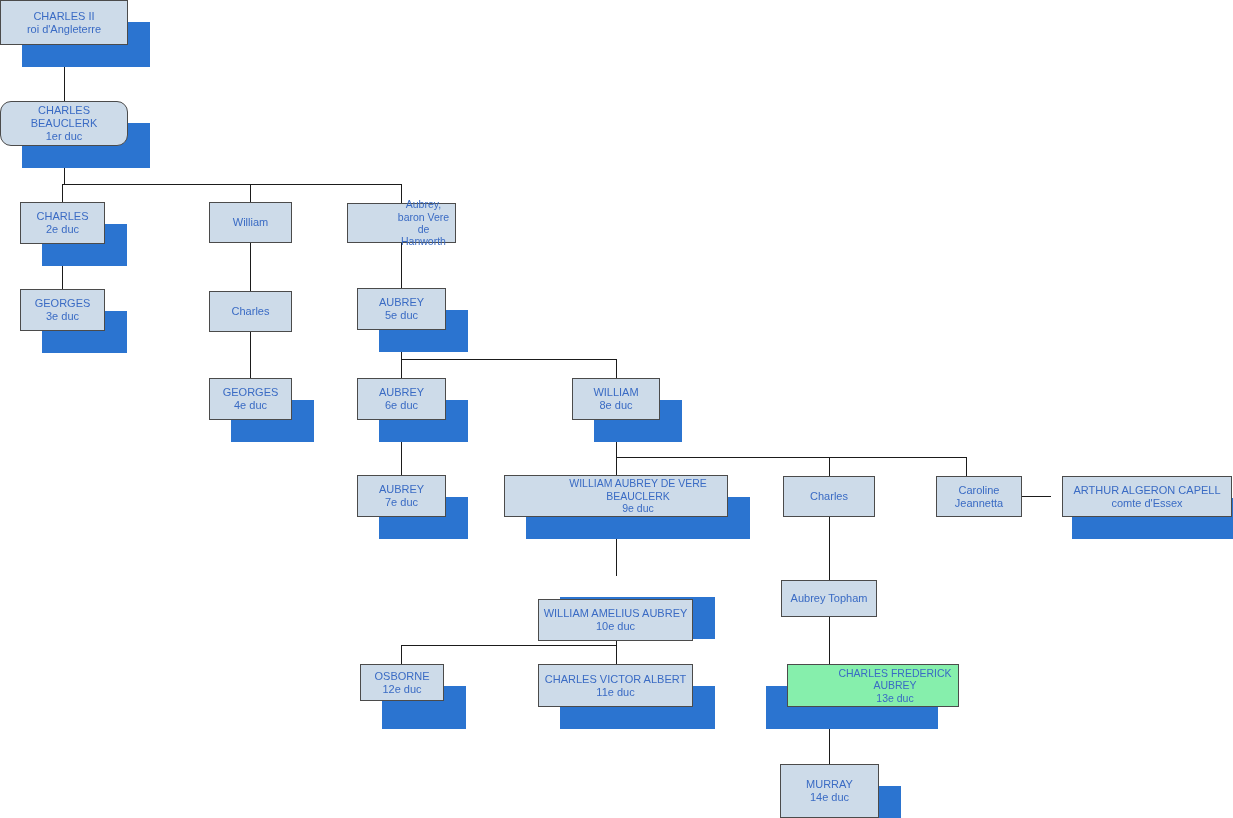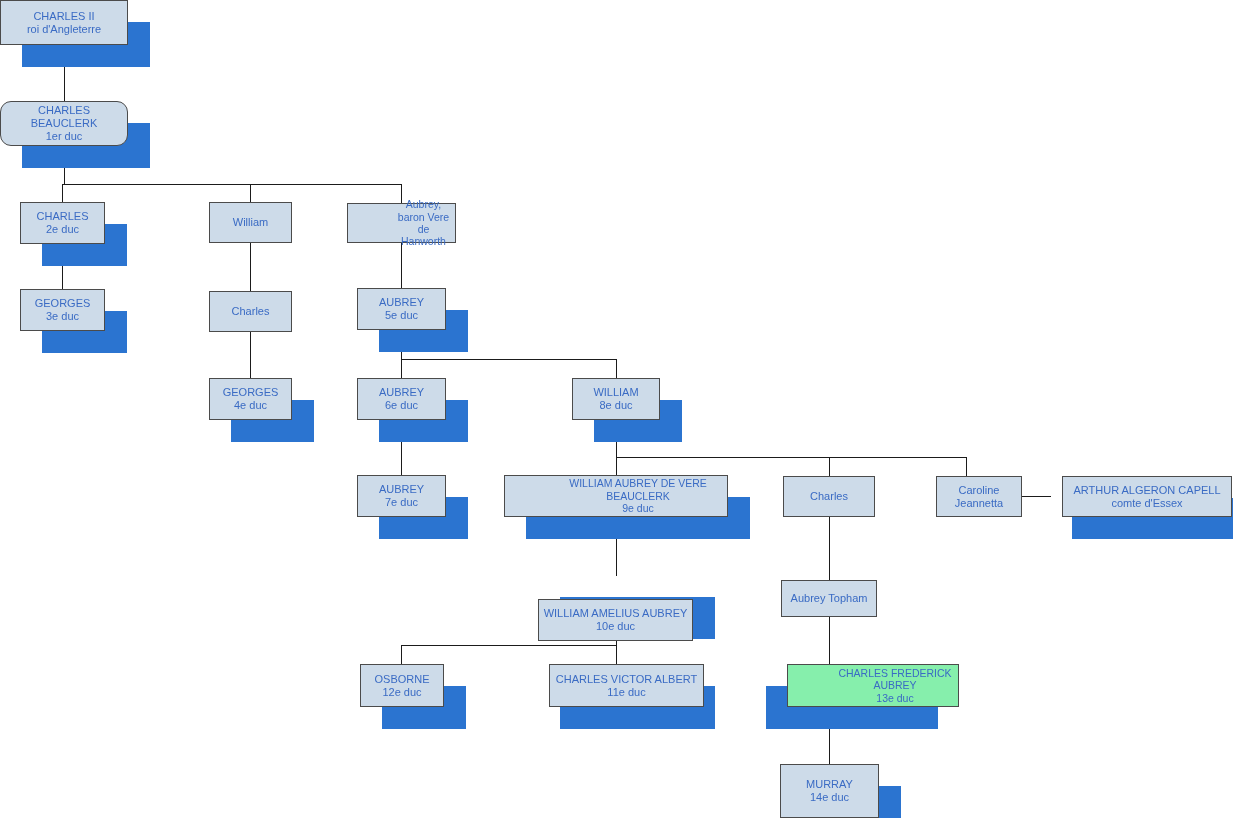--- a/index.html
+++ b/index.html
@@ -159,25 +159,25 @@
       <span class="n-name">ARTHUR ALGERON CAPELL</span>
       <span class="n-sub">comte d'Essex</span>
     </div>
     <div class="node" style="left: 538px; top: 575px; width: 155px; height: 42px; background: rgb(205, 219, 233); border-color: rgb(75, 75, 75); color: rgb(58, 107, 196); margin-top: 24px;">
       <span class="n-name">WILLIAM AMELIUS AUBREY</span>
       <span class="n-sub">10e duc</span>
     </div>
     <div class="node" style="left: 781px; top: 580px; width: 96px; height: 37px; background: rgb(205, 219, 233); border-color: rgb(75, 75, 75); color: rgb(58, 107, 196);">
       <span class="n-name">Aubrey Topham</span>
     </div>
-    <div class="node" style="left: 360px; top: 664px; width: 84px; height: 43px; background: rgb(205, 219, 233); border-color: rgb(75, 75, 75); color: rgb(58, 107, 196);">
+    <div class="node" style="left: 360px; top: 664px; width: 84px; height: 37px; background: rgb(205, 219, 233); border-color: rgb(75, 75, 75); color: rgb(58, 107, 196);">
       <span class="n-name">OSBORNE</span>
       <span class="n-sub">12e duc</span>
     </div>
-    <div class="node" style="left: 538px; top: 664px; width: 155px; height: 43px; background: rgb(205, 219, 233); border-color: rgb(75, 75, 75); color: rgb(58, 107, 196); margin-left: 11px;">
+    <div class="node" style="left: 538px; top: 664px; width: 155px; height: 43px; background: rgb(205, 219, 233); border-color: rgb(75, 75, 75); color: rgb(58, 107, 196);">
       <span class="n-name">CHARLES VICTOR ALBERT</span>
       <span class="n-sub">11e duc</span>
     </div>
     <div class="node small" style="left: 744px; top: 664px; width: 172px; height: 43px; background: #86efac; border-color: rgb(75, 75, 75); color: rgb(58, 107, 196); margin-left: 43px;">
       <span class="n-name">CHARLES FREDERICK AUBREY</span>
       <span class="n-sub">13e duc</span>
     </div>
     <div class="node" style="left: 780px; top: 764px; width: 99px; height: 54px; background: rgb(205, 219, 233); border-color: rgb(75, 75, 75); color: rgb(58, 107, 196);">
       <span class="n-name">MURRAY</span>
       <span class="n-sub">14e duc</span>

